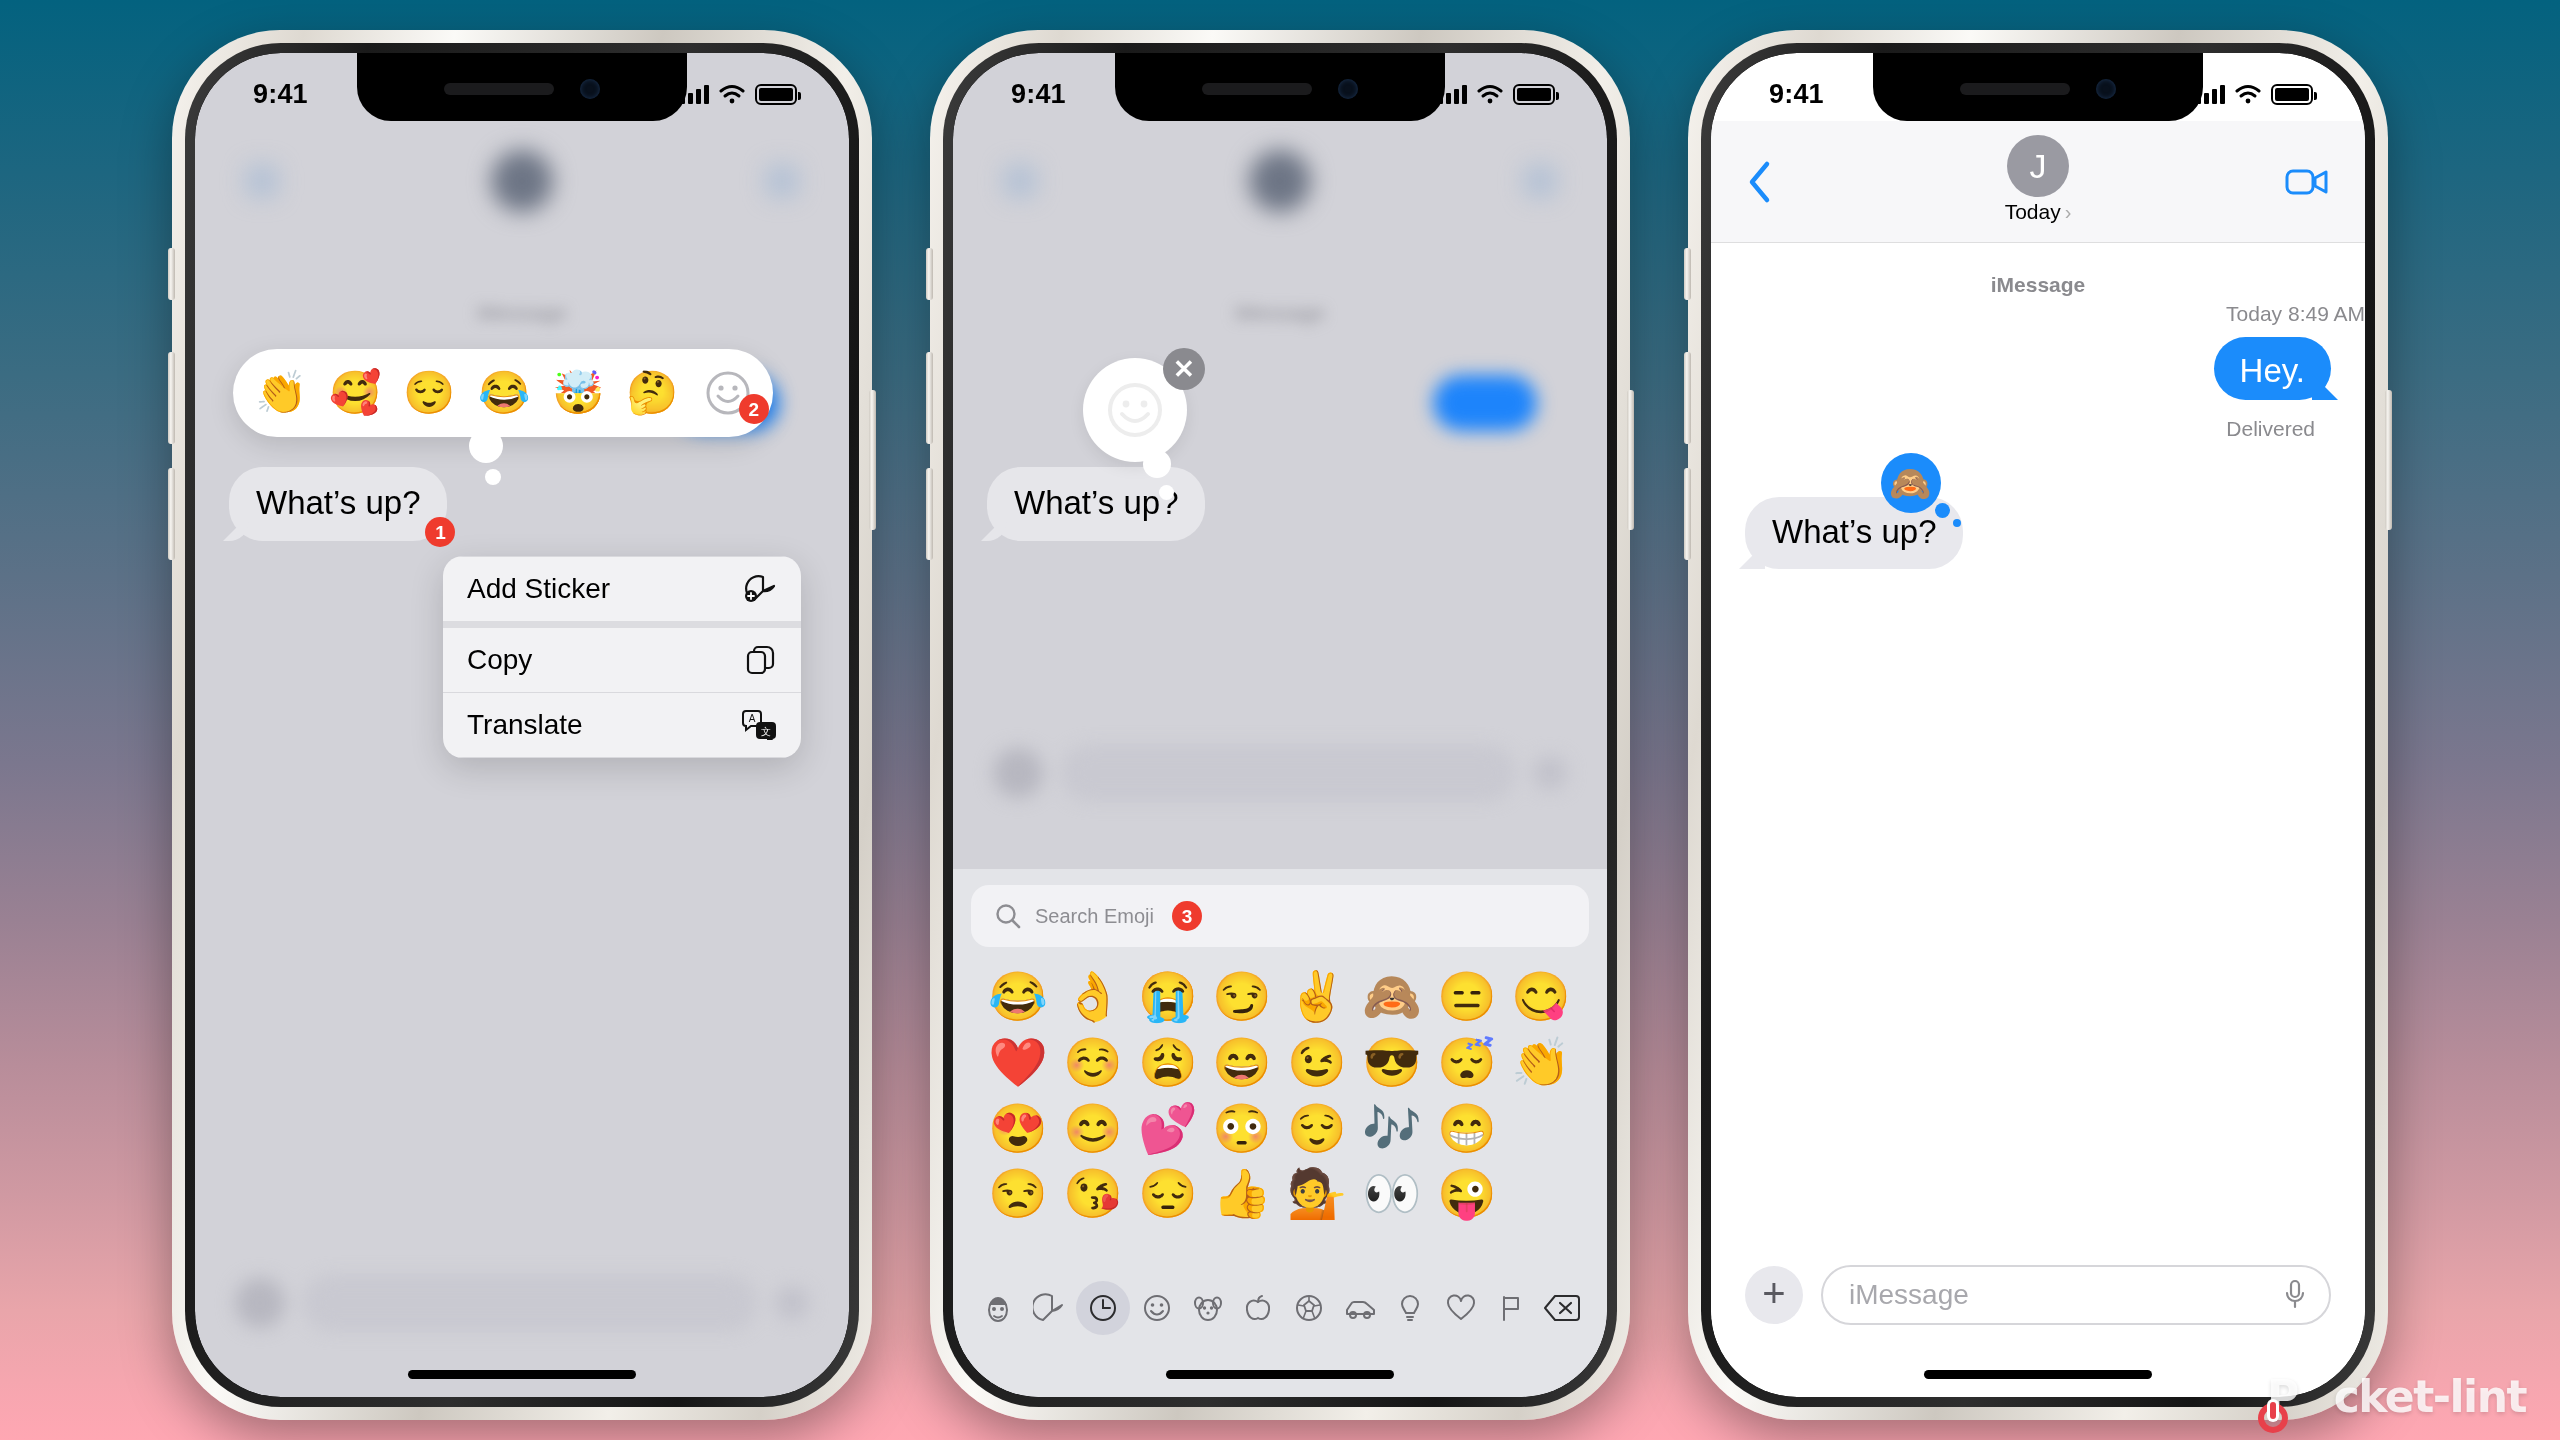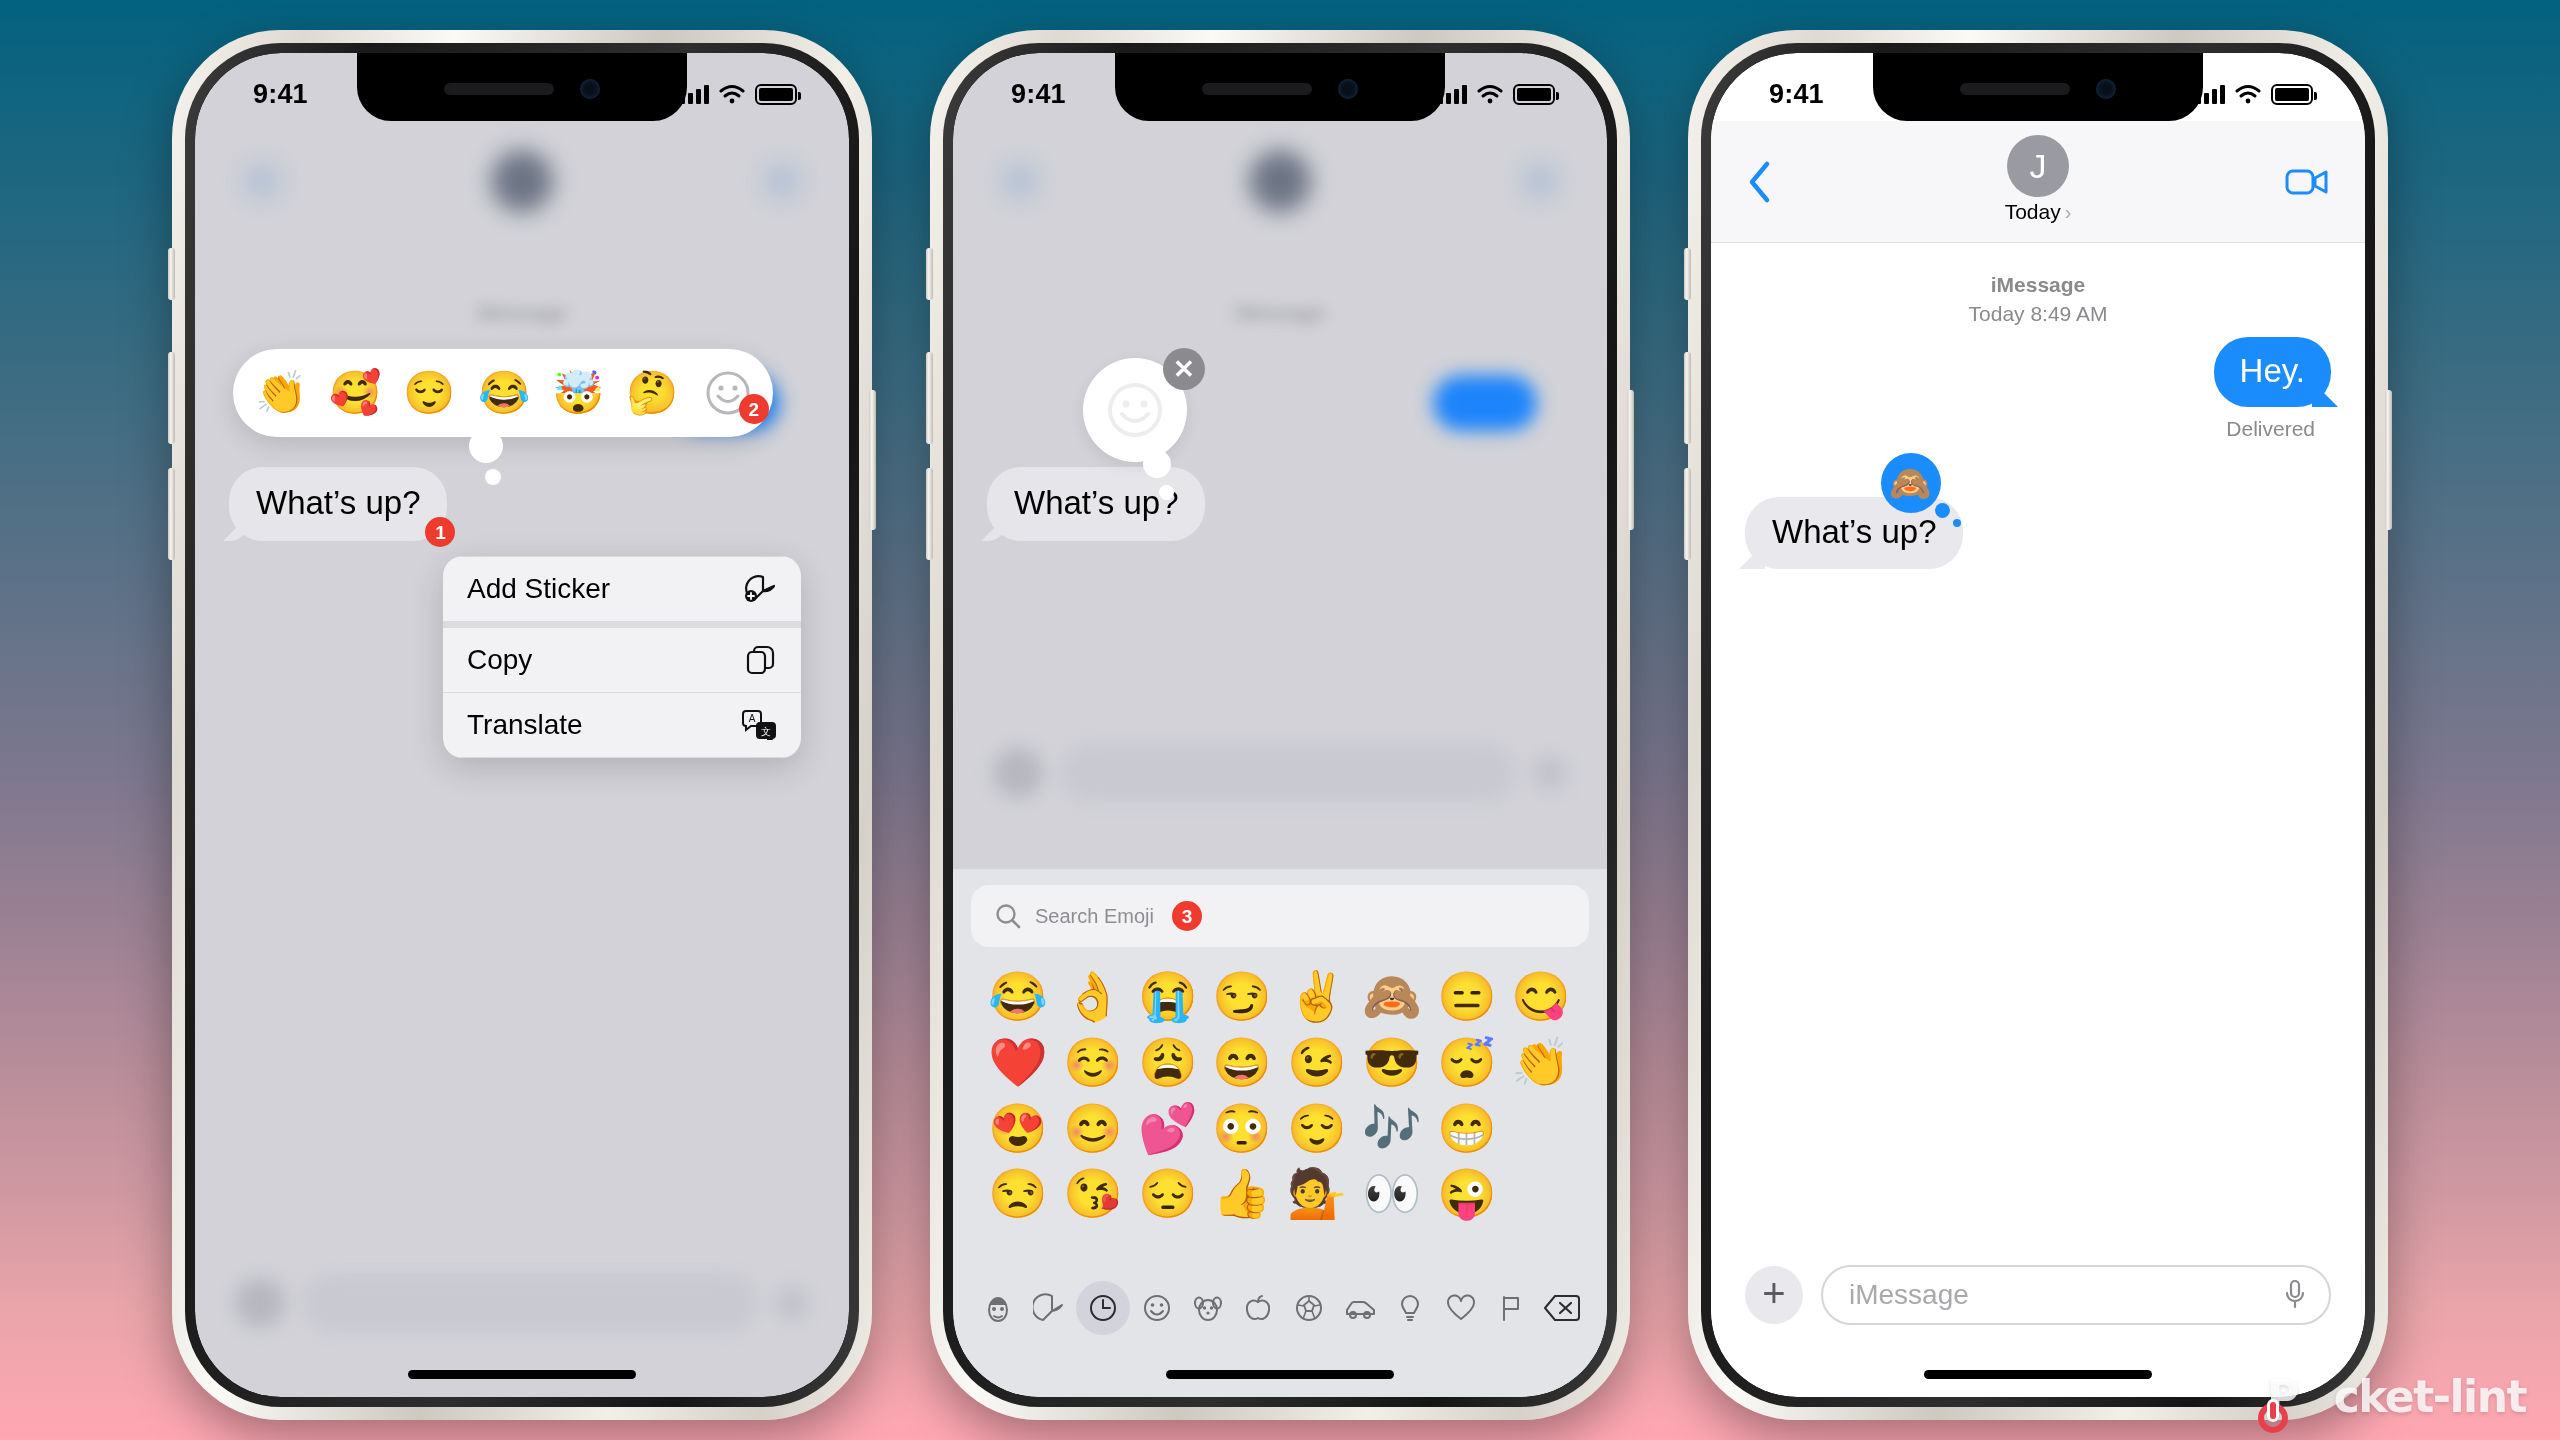--- a/index.html
+++ b/index.html
@@ -255,26 +255,26 @@
     background: #9a9aa2; color: #fff;
     display:flex; align-items:center; justify-content:center;
     font-size: 34px; font-weight: 300;
   }
   .nav-name { font-size: 21px; color: #000; display:flex; align-items:center; gap:4px;}
   .nav-name .chev { color:#aaa; font-size:20px;}
   .nav-right { width: 44px; display:flex; align-items:center; justify-content:flex-end;}
 
   .meta3 { position: absolute; top: 218px; left:0; right:0; text-align:center; line-height:1.38; }
   .meta3 .m1 { font-size: 21px; color: #8a8a8e; font-weight: bold; }
-  .meta3 .m2 { font-size: 21px; color: #8a8a8e; }
+  .meta3 .m2 { font-size: 21px; color: #8a8a8e; text-align: right; }
 
   .bubble-out {
     position: absolute; right: 34px; top: 284px;
     background: #1b8cfb; color: #fff;
-    font-size: 33px; padding: 15px 26px 17px;
+    font-size: 33px; padding: 15px 26px 10px;
     border-radius: 34px;
   }
   .bubble-out::after {
     content:""; position:absolute; right:-7px; bottom:0;
     width: 26px; height: 26px; background: #1b8cfb;
     clip-path: polygon(0 100%, 100% 100%, 0 0);
   }
   .delivered { position: absolute; right: 50px; top: 364px; font-size: 21px; color: #8a8a8e; }
 
   .bubble-in3 {

